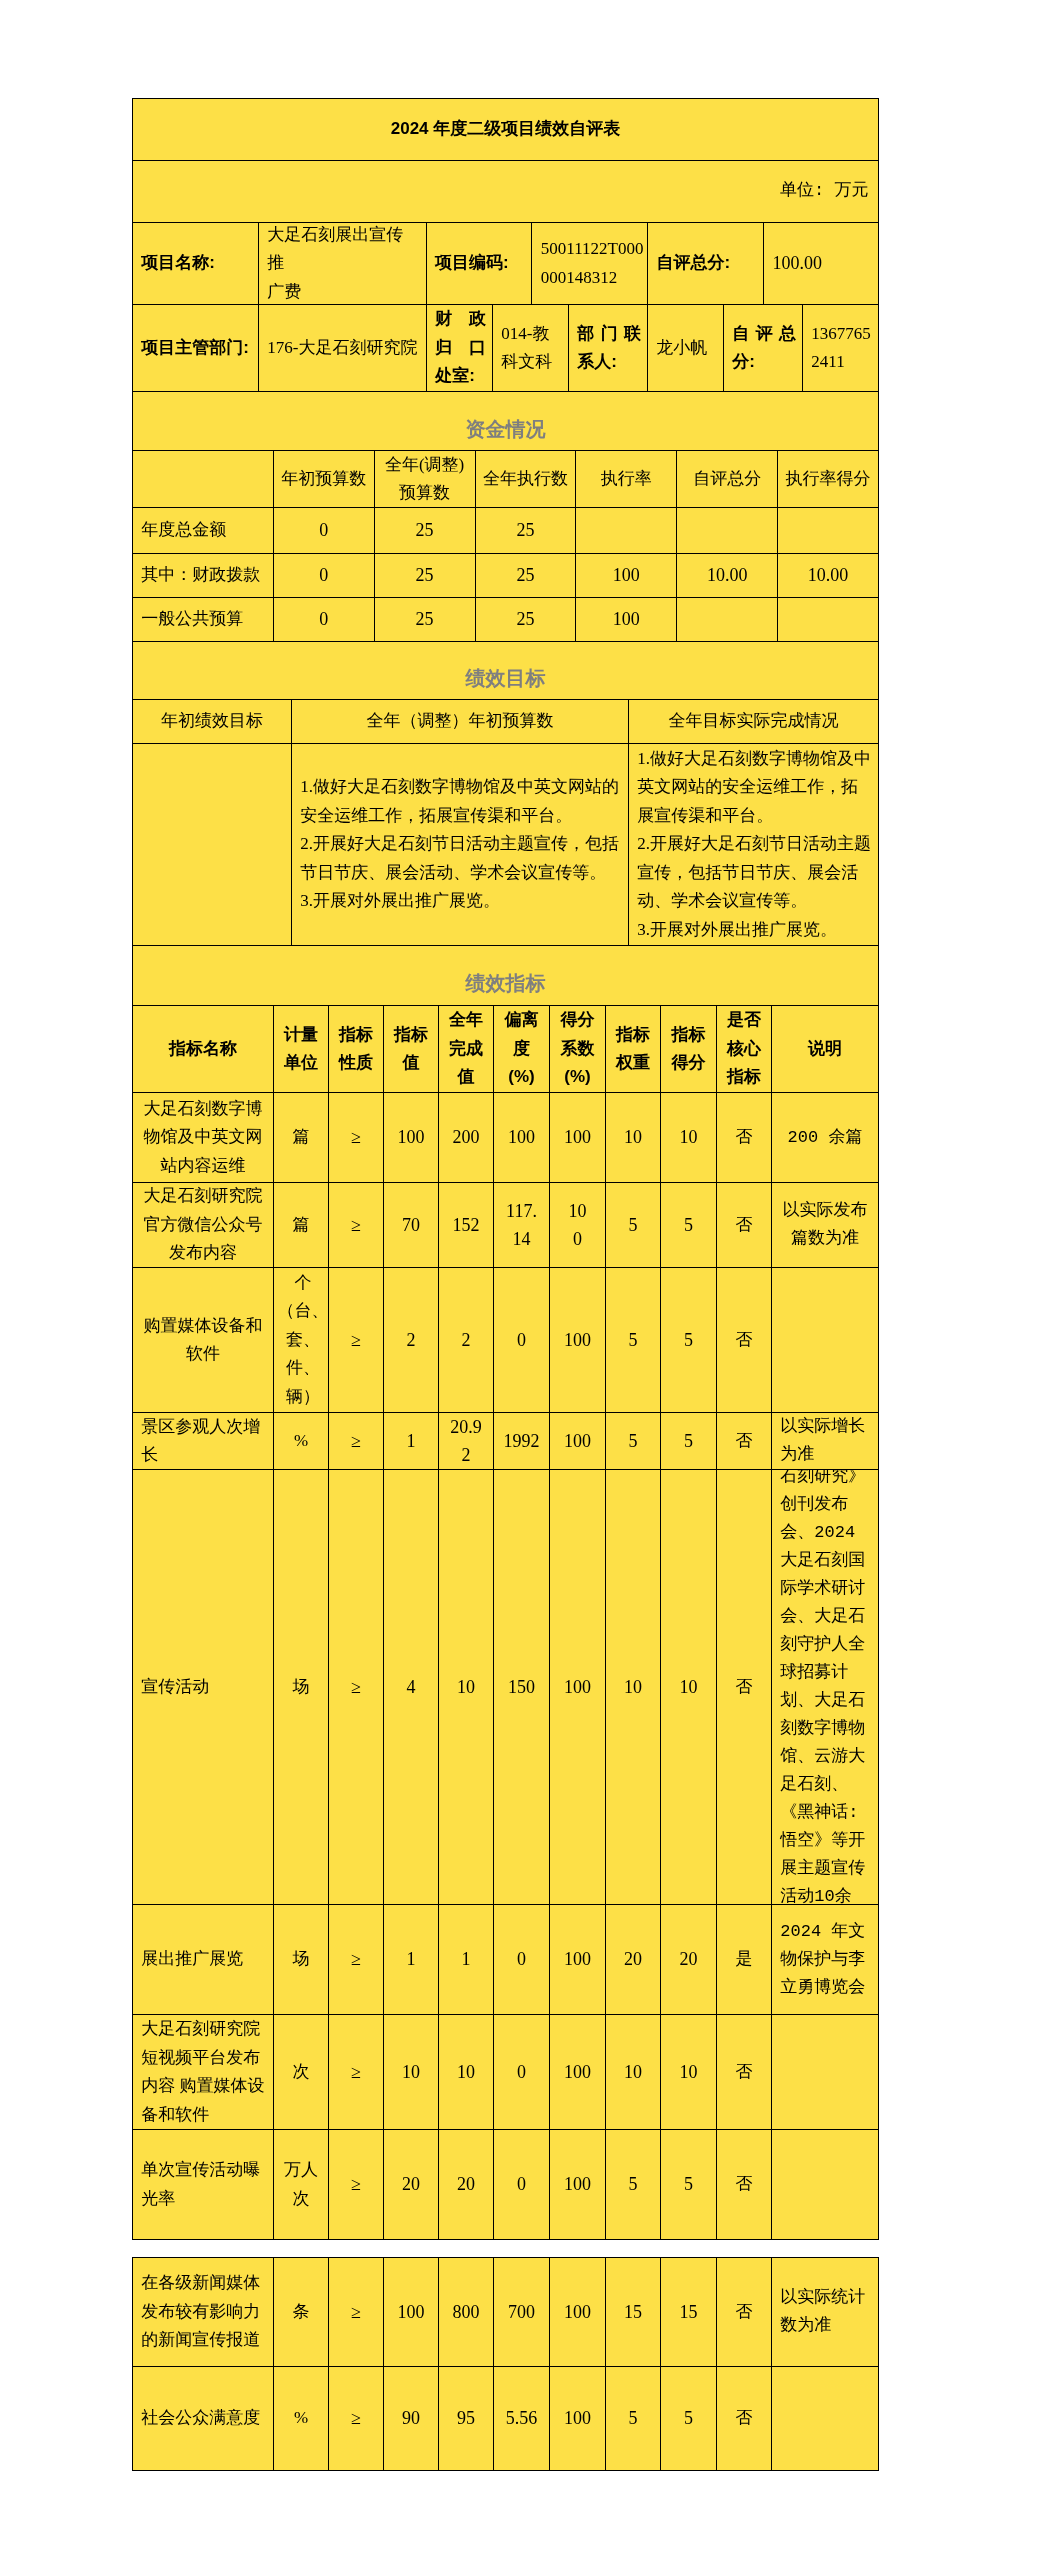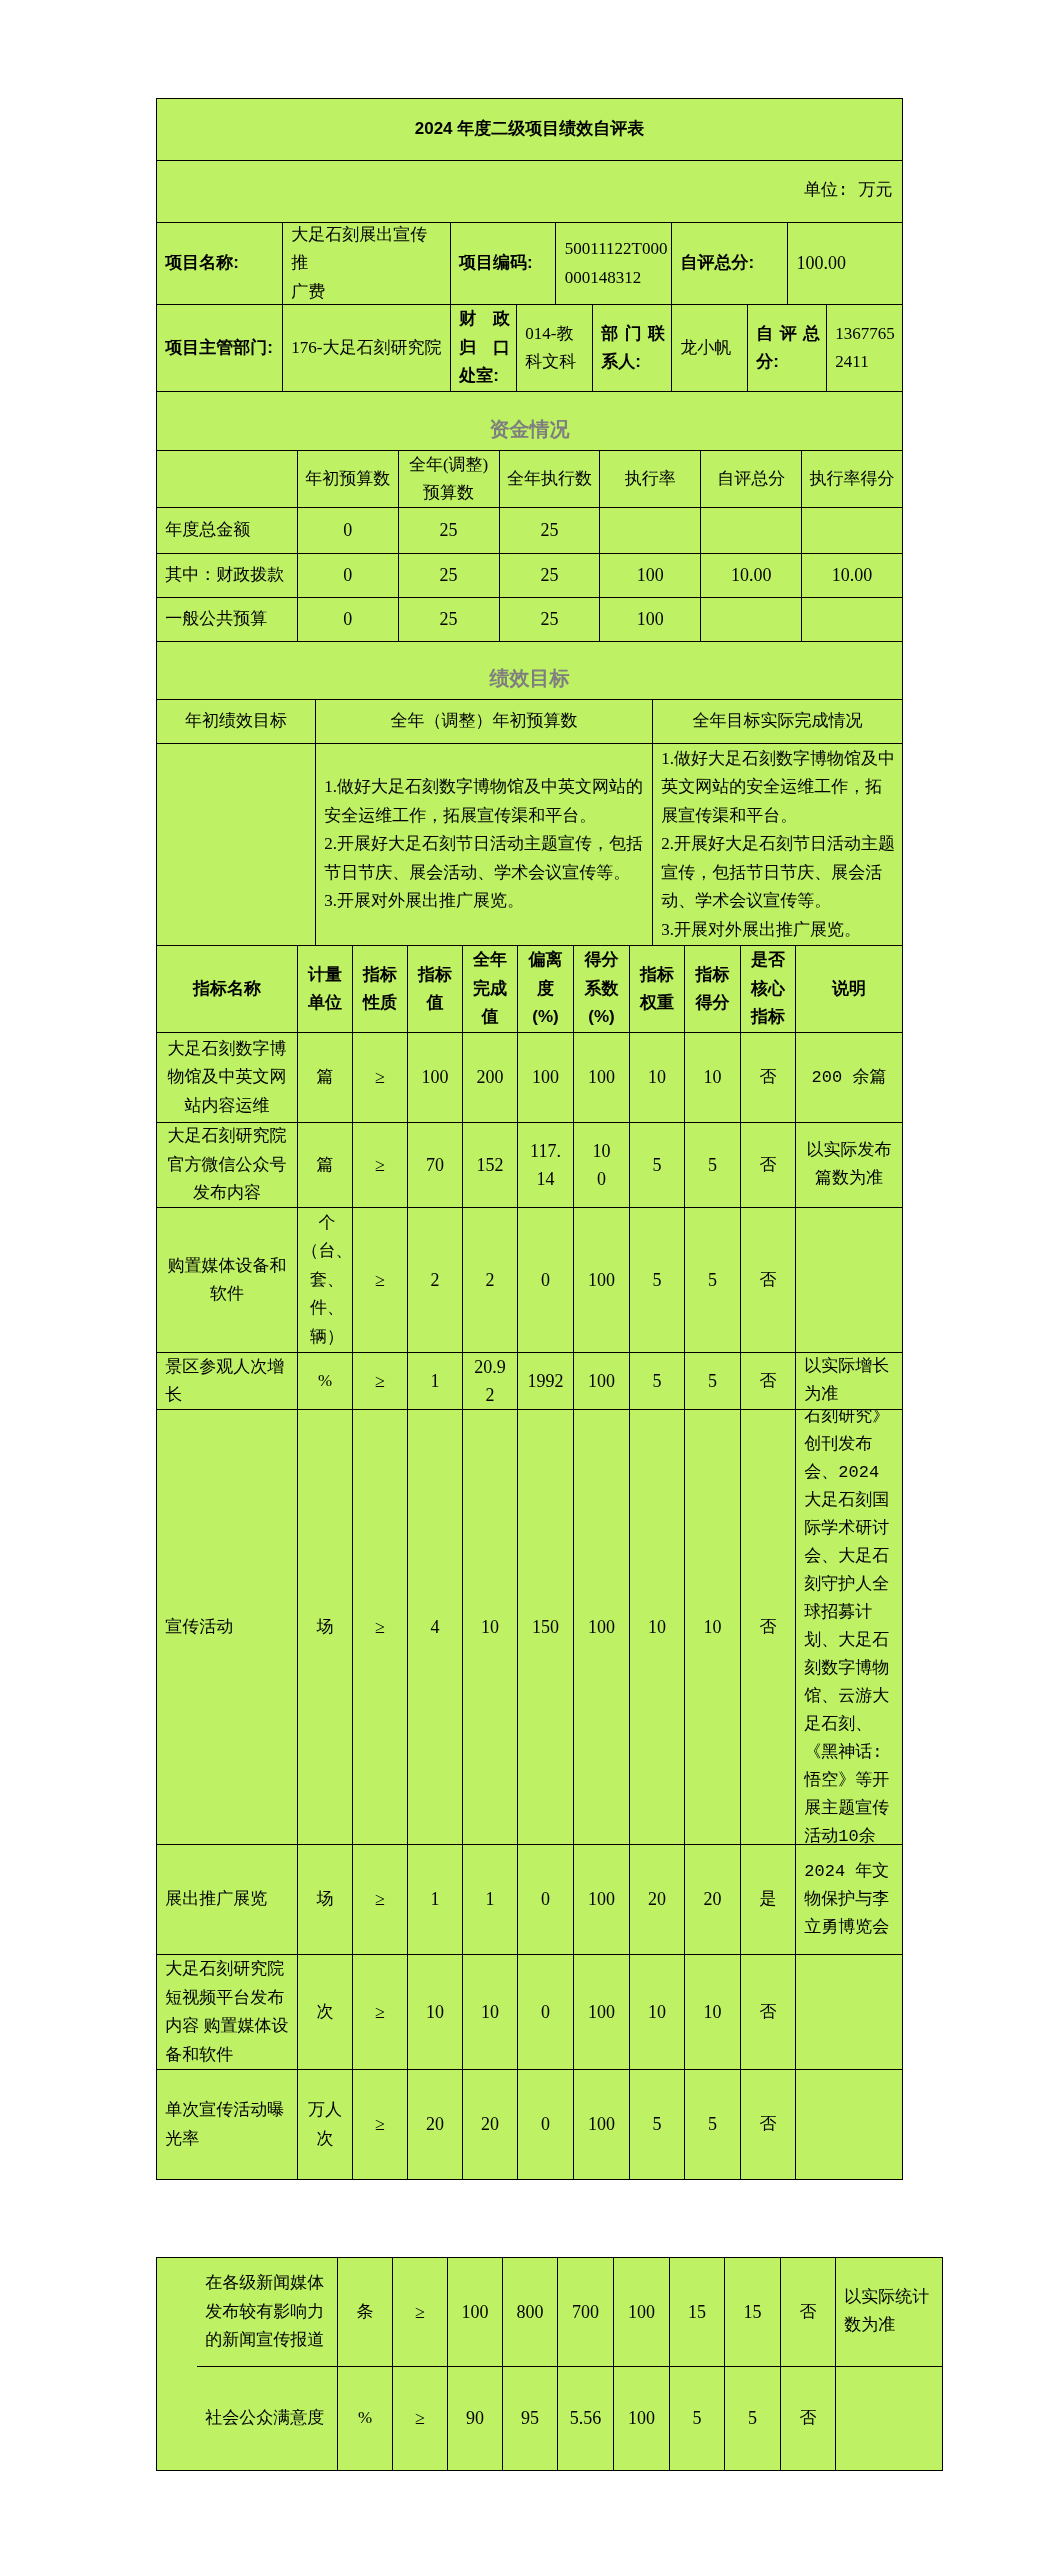--- a/index.html
+++ b/index.html
@@ -1,20 +1,20 @@
 <!DOCTYPE html>
 <html style="font-size:9.5px"><head>
 <meta charset="utf-8">
 <style>
   html,body{margin:0;padding:0;background:#fff;}
   .page{position:relative;width:1040px;height:2576px;background:#ffffff;
         font-family:"Liberation Serif","DejaVu Serif",serif;color:#000;}
-  .tbl{position:absolute;left:156px;width:745px;border:1.8px solid #000;box-sizing:content-box;background:#bef264;}
+  .tbl{position:absolute;left:132px;width:745px;border:1.8px solid #000;box-sizing:content-box;background:#fde047;}
   .seg-a{top:98px;}
-  .seg-b{top:2257px;padding-left:40px;}
+  .seg-b{top:2257px;}
   .r{display:flex;box-sizing:border-box;}
   .r + .r{border-top:1.2px solid #000;}
   .c{box-sizing:border-box;display:flex;align-items:center;overflow:hidden;}
   .c + .c{border-left:1.2px solid #000;}
   .c>span{flex:1;text-align:center;white-space:pre-line;font-size:17px;line-height:28.5px;padding:0 3.6px;}
   .tl>span{text-align:left;padding:0 6px 0 8.3px;}
   .tj>span{text-align:justify;padding:0 6px 0 8.3px;}
   .bold>span{font-family:"Liberation Sans","DejaVu Sans",sans-serif;font-weight:bold;}
   .title-row{height:61px;}
   .unit-row{height:62px;font-family:Liberation Mono, monospace;}
@@ -230,20 +230,25 @@
 2.开展好大足石刻节日活动主题宣传，包括节日节庆、展会活动、学术会议宣传等。
 3.开展对外展出推广展览。</span>
         </div>
       <div class="c tl w422">
           <span>1.做好大足石刻数字博物馆及中英文网站的安全运维工作，拓展宣传渠和平台。
 2.开展好大足石刻节日活动主题宣传，包括节日节庆、展会活动、学术会议宣传等。
 3.开展对外展出推广展览。</span>
         </div>
     </div>
 
+    <div class="r sect" style="height:60px">
+      <div class="c full">
+          <span>绩效指标</span>
+        </div>
+    </div>
 
     <div class="r" style="height:87px">
       <div class="c bold w236">
           <span>指标名称</span>
         </div>
       <div class="c bold w93">
           <span>计量
 单位</span>
         </div>
       <div class="c bold w93">

